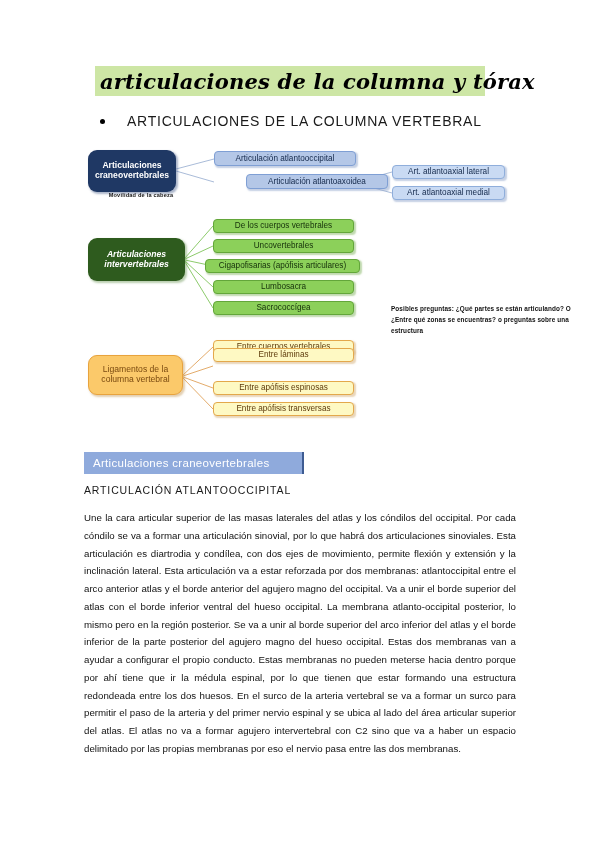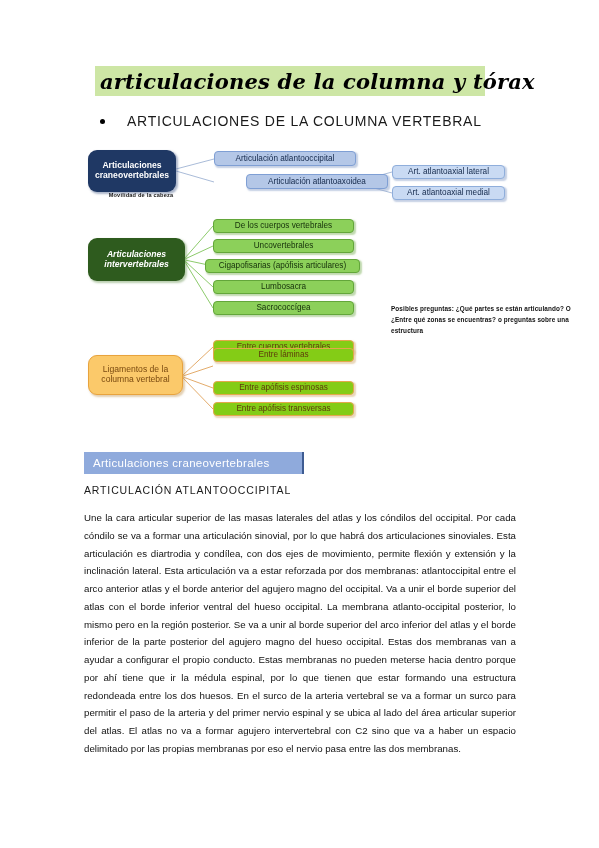--- a/index.html
+++ b/index.html
@@ -133,21 +133,21 @@
   }
   .leaf-green {
     background: #8CD05A;
     border: 1px solid #63A63A;
     border-radius: 4px;
     font-size: 8.2px;
     color: #15300a;
     box-shadow: 1.5px 1.5px 1.5px rgba(140,185,110,0.55);
   }
   .leaf-yellow {
-    background: #84cc16;
+    background: #fef9c3;
     border: 1px solid #E3A84B;
     border-radius: 4px;
     font-size: 8.2px;
     color: #5d3a0b;
     box-shadow: 1.5px 1.5px 1.5px rgba(215,180,130,0.55);
   }
 
   .sub-caption {
     position: absolute;
     left: 86px;

